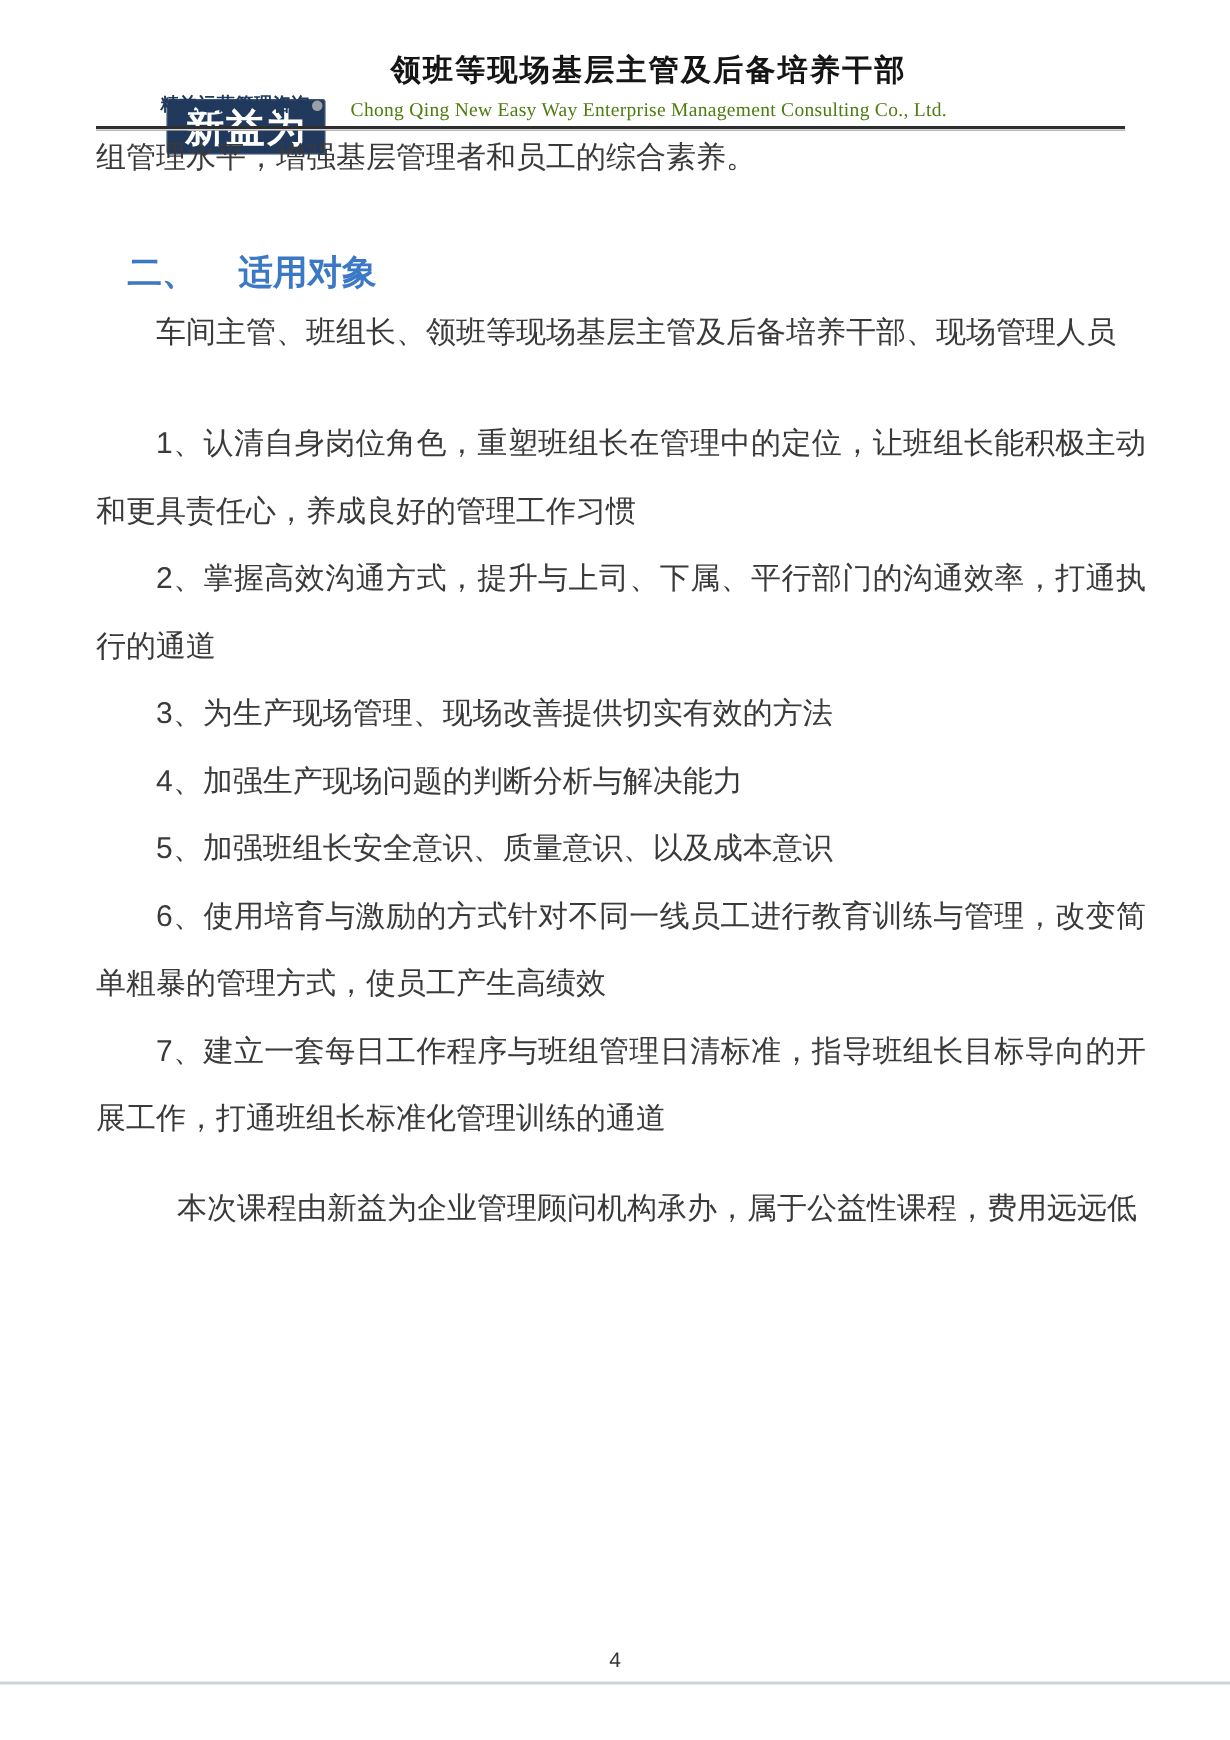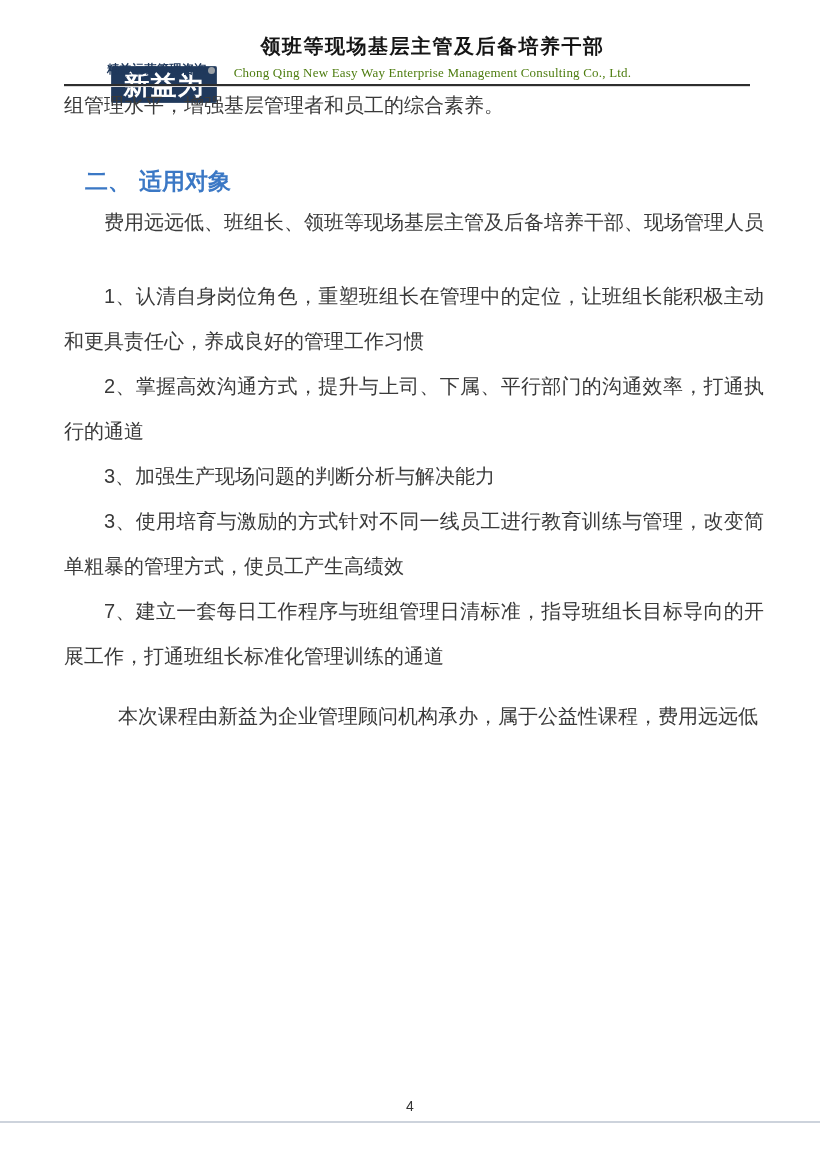--- a/index.html
+++ b/index.html
@@ -45,21 +45,21 @@
     margin:0; font-size:20px; line-height:45px; color:#3a3a3a;
     text-align:justify;
   }
   .intro { margin-top:13px; }
   .indent { text-indent:2em; }
   .indent-wide { text-indent:2.7em; }
   h2 {
     margin:0; padding-left:21px; font-size:23px; line-height:34px;
     font-weight:bold; color:#3b78c5;
   }
-  .h-label { margin-left:8px; }
+  .h-label { margin-left:28px; }
   .sec-audience h2 { margin-top:36px; }
   .sec-audience .para { margin-top:2px; }
   .sec-benefits h2 { margin-top:36px; }
   .sec-benefits .list { margin-top:29px; }
   .sec-invest h2 { margin-top:33px; }
   .sec-invest .para { margin-top:15px; }
 
   
   .page-number {
     position:absolute; left:0; top:1098px; width:100%; text-align:center;
@@ -90,30 +90,32 @@
   </header>
 
   <main class="content">
 
     <p class="para intro">组管理水平，增强基层管理者和员工的综合素养。</p>
 
     <section class="sec-audience">
       <h2>
         <span>二、</span><span class="h-label">适用对象</span>
       </h2>
-      <p class="para indent">费用远远低、班组长、领班等现场基层主管及后备培养干部、现场管理人员</p>
+      <p class="para indent">车间主管、班组长、领班等现场基层主管及后备培养干部、现场管理人员</p>
     </section>
 
     <section class="sec-benefits">
       <div class="list">
 
       <p class="para indent">1、认清自身岗位角色，重塑班组长在管理中的定位，让班组长能积极主动和更具责任心，养成良好的管理工作习惯</p>
           <p class="para indent">2、掌握高效沟通方式，提升与上司、下属、平行部门的沟通效率，打通执行的通道</p>
-          <p class="para indent">3、加强生产现场问题的判断分析与解决能力</p>
-          <p class="para indent">3、使用培育与激励的方式针对不同一线员工进行教育训练与管理，改变简单粗暴的管理方式，使员工产生高绩效</p>
+          <p class="para indent">3、为生产现场管理、现场改善提供切实有效的方法</p>
+          <p class="para indent">4、加强生产现场问题的判断分析与解决能力</p>
+          <p class="para indent">5、加强班组长安全意识、质量意识、以及成本意识</p>
+          <p class="para indent">6、使用培育与激励的方式针对不同一线员工进行教育训练与管理，改变简单粗暴的管理方式，使员工产生高绩效</p>
           <p class="para indent">7、建立一套每日工作程序与班组管理日清标准，指导班组长目标导向的开展工作，打通班组长标准化管理训练的通道</p>
         </div>
     </section>
 
     <section class="sec-invest">
       <p class="para indent-wide">本次课程由新益为企业管理顾问机构承办，属于公益性课程，费用远远低</p>
     </section>
 
   </main>
 

